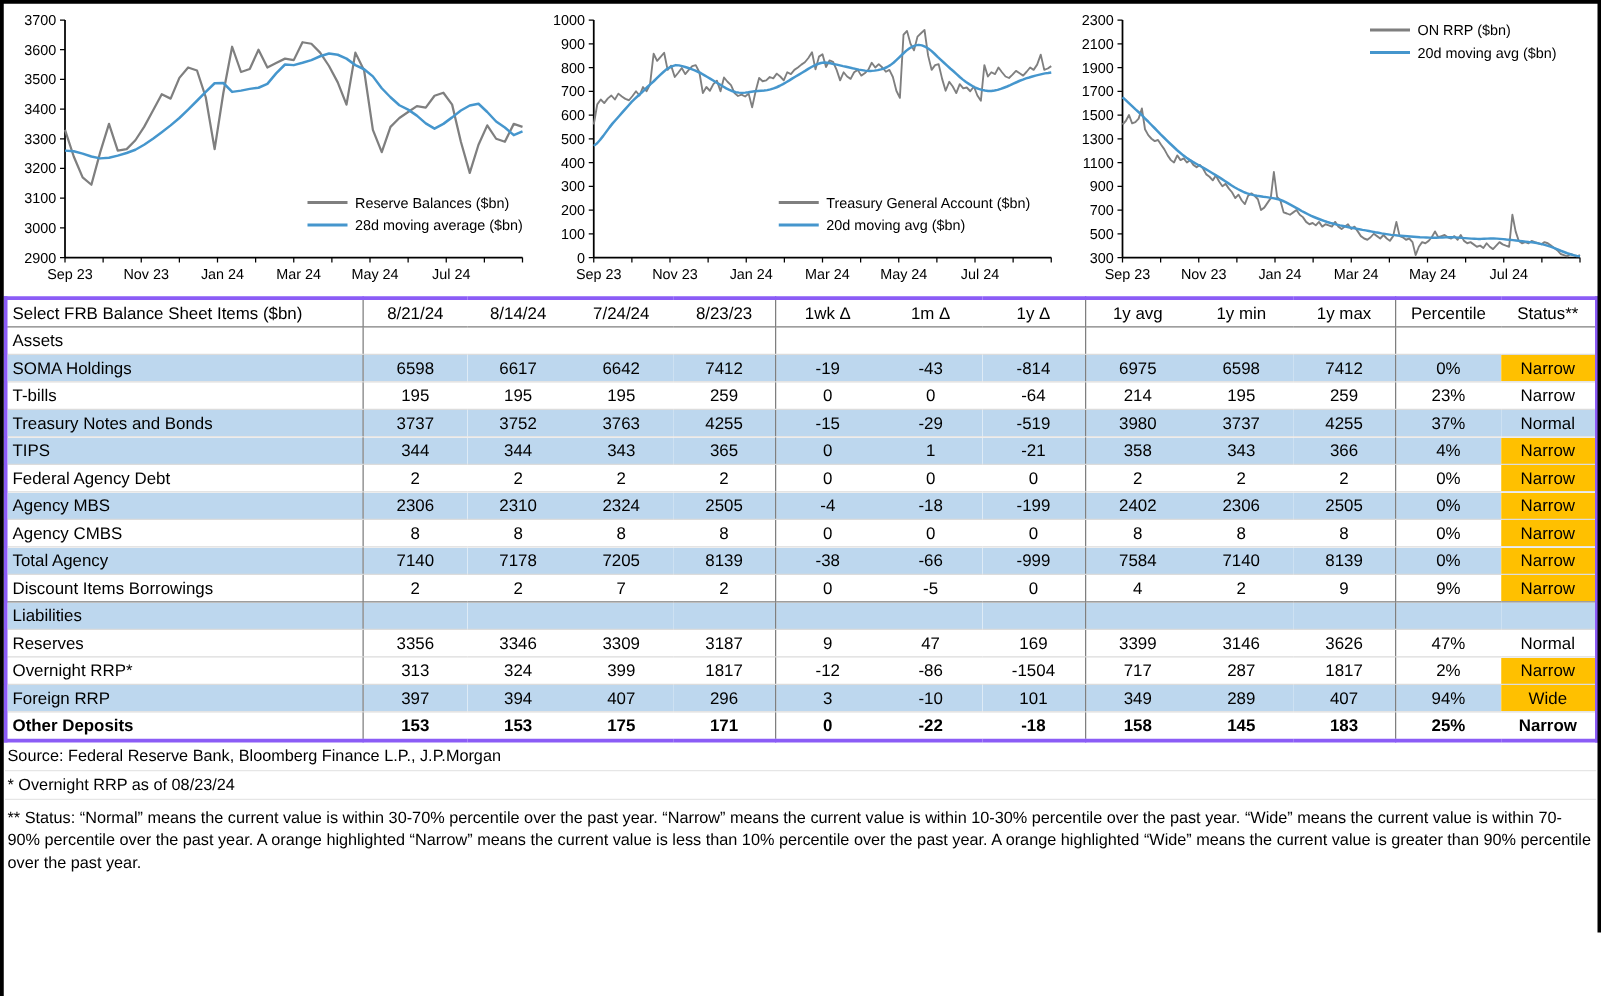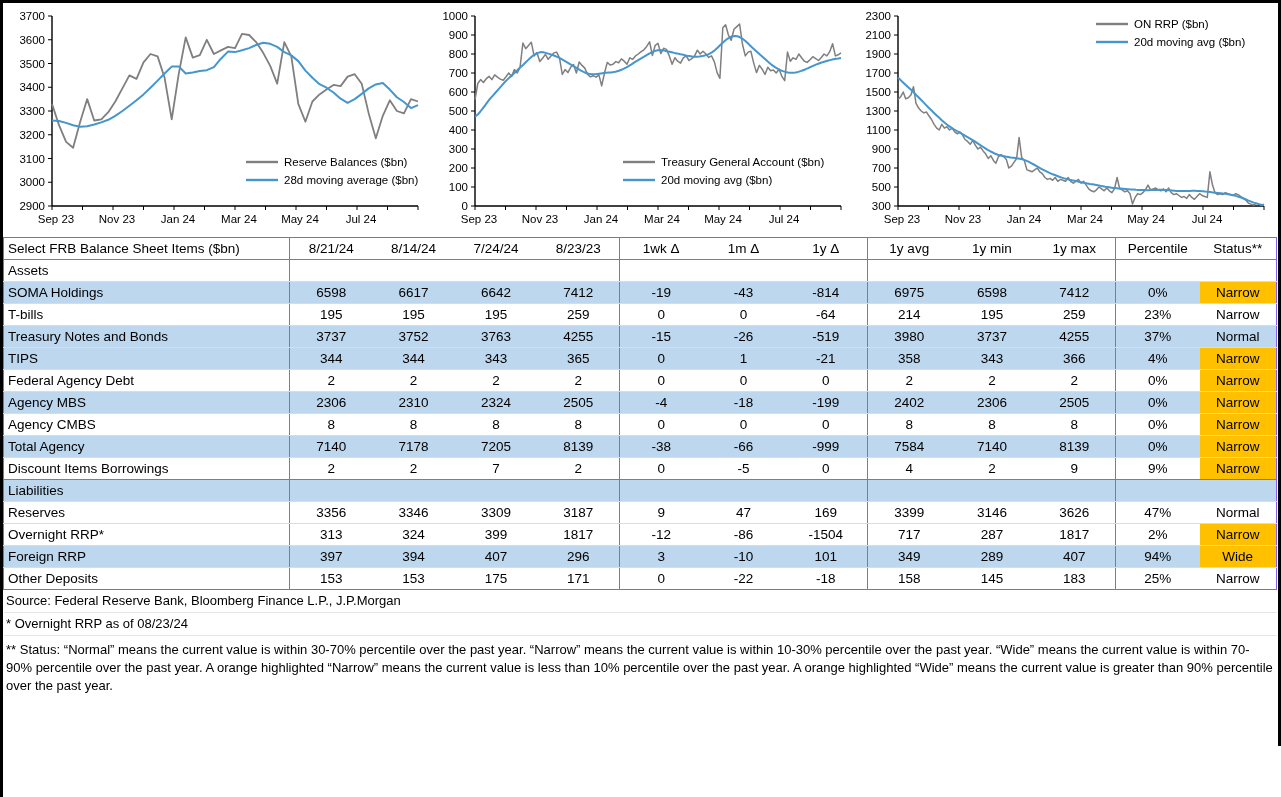--- a/index.html
+++ b/index.html
@@ -9,26 +9,26 @@
   }
   .frame-top{position:absolute;left:0;top:0;width:1281px;height:3px;background:#000;}
   .frame-left{position:absolute;left:0;top:0;width:3px;height:797px;background:#000;}
   .frame-right{position:absolute;right:0;top:0;width:3px;height:746px;background:#000;}
 
   .charts-row{display:flex;gap:6px;padding:6px 6px 2px 8px;}
   .chart-box{flex:0 0 auto;}
   .chart-box svg{display:block;}
 
   .table-wrap{margin:2px 3px 0 3px;}
-  table.bsheet{width:1273px;border-collapse:collapse;table-layout:fixed;font-size:13.5px;border:1px solid #8b5cf6;}
+  table.bsheet{width:1273px;border-collapse:collapse;table-layout:fixed;font-size:13.5px;border:3px solid #8b5cf6;}
   table.bsheet td{height:21px;padding:0 4px;border-bottom:1px solid #dcdcdc;overflow:hidden;white-space:nowrap;text-align:center;}
   table.bsheet td.lbl{text-align:left;}
   table.bsheet tr.hdr td{border-bottom:1px solid #7f7f7f;}
   table.bsheet tr.darkline td{border-bottom:1px solid #7f7f7f;}
-  table.bsheet tr.lastrow td{border-bottom:none;}
+  table.bsheet tr.lastrow td{border-bottom:none;font-weight:bold;}
   table.bsheet td.gsep{border-right:1px solid #7f7f7f;}
   tr.shade td{background:#BDD7EE;}
   tr.section td{font-weight:normal;}
   td.ind0{padding-left:5px;}
   td.ind1{padding-left:11px;}
   td.ind2{padding-left:18px;}
   td.orange{background:#FFC000 !important;}
 
   .footnotes{margin:0 4px 0 4px;font-size:13px;}
   .fline{padding:3px 2px 4px 2px;border-bottom:1px solid #e6e6e6;}
@@ -279,21 +279,21 @@
           <td>23%</td>
           <td>Narrow</td>
         </tr>
         <tr class="shade">
           <td class="lbl ind2 gsep">Treasury Notes and Bonds</td>
           <td>3737</td>
           <td>3752</td>
           <td>3763</td>
           <td class="gsep">4255</td>
           <td>-15</td>
-          <td>-26</td>
+          <td>-29</td>
           <td class="gsep">-519</td>
           <td>3980</td>
           <td>3737</td>
           <td class="gsep">4255</td>
           <td>37%</td>
           <td>Normal</td>
         </tr>
         <tr class="shade">
           <td class="lbl ind2 gsep">TIPS</td>
           <td>344</td>

